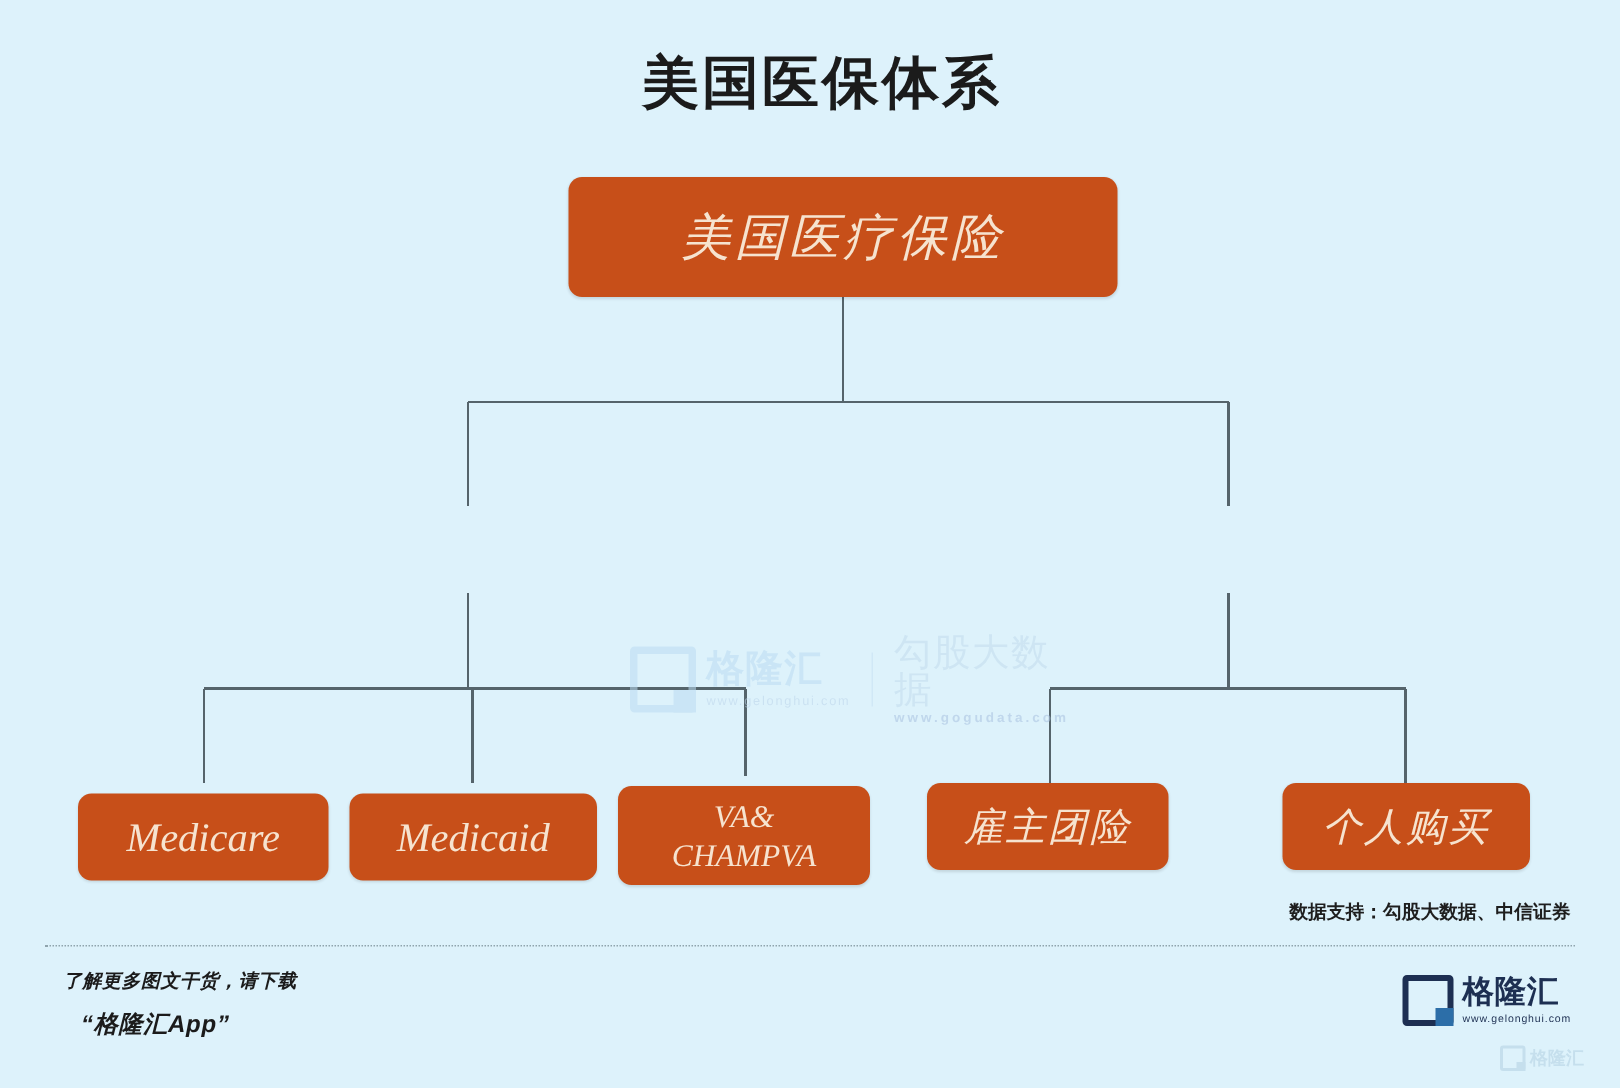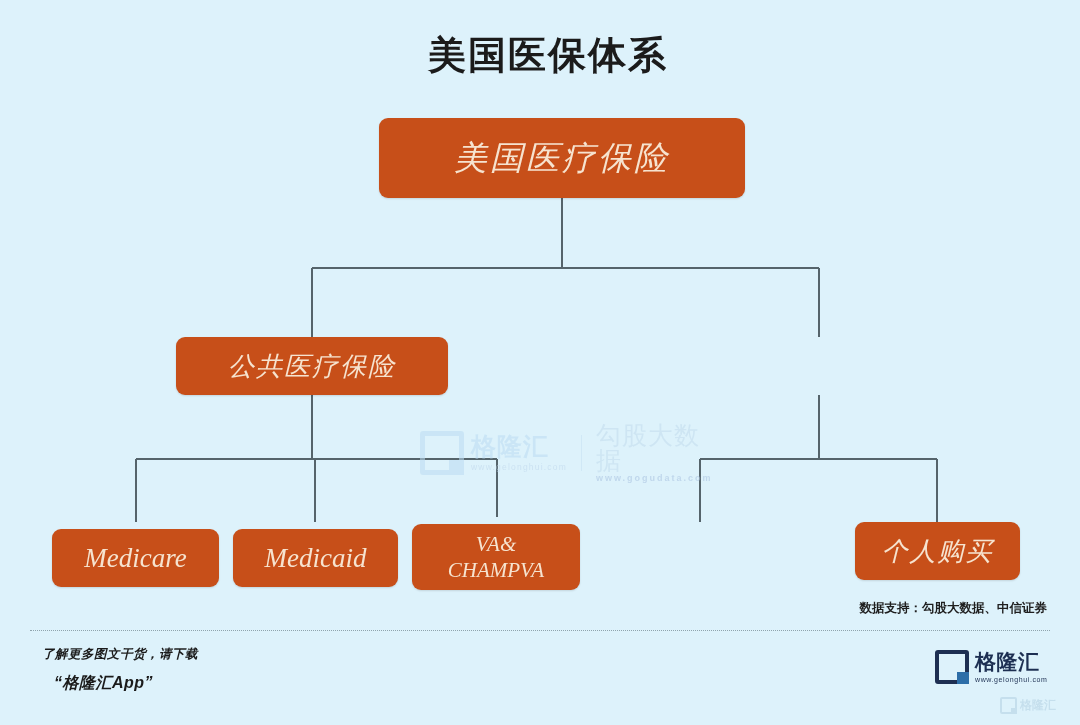--- a/index.html
+++ b/index.html
@@ -337,32 +337,32 @@
     </div>
     <div class="wm-sep"></div>
     <div class="wm-block">
       <div class="wm-cn2">勾股大数据</div>
       <div class="wm-url2">www.gogudata.com</div>
     </div>
   </div>
 
   <div class="node node-cn" id="node-root">美国医疗保险</div>
 
-  <div class="node node-cn" id="node-public">公共医疗保险</div>
 
 
   <div class="node node-en" id="node-medicare">Medicare</div>
 
   <div class="node node-en" id="node-medicaid">Medicaid</div>
 
   <div class="node node-en" id="node-va">
     <span>VA&amp;</span>
     <span>CHAMPVA</span>
   </div>
 
+  <div class="node node-cn" id="node-employer">雇主团险</div>
 
   <div class="node node-cn" id="node-individual">个人购买</div>
 
   <div class="source-note">数据支持：勾股大数据、中信证券</div>
 
   <div class="divider"></div>
 
   <div class="footer-text">
     <div class="footer-line1">了解更多图文干货，请下载</div>
     <div class="footer-line2">“格隆汇App”</div>

